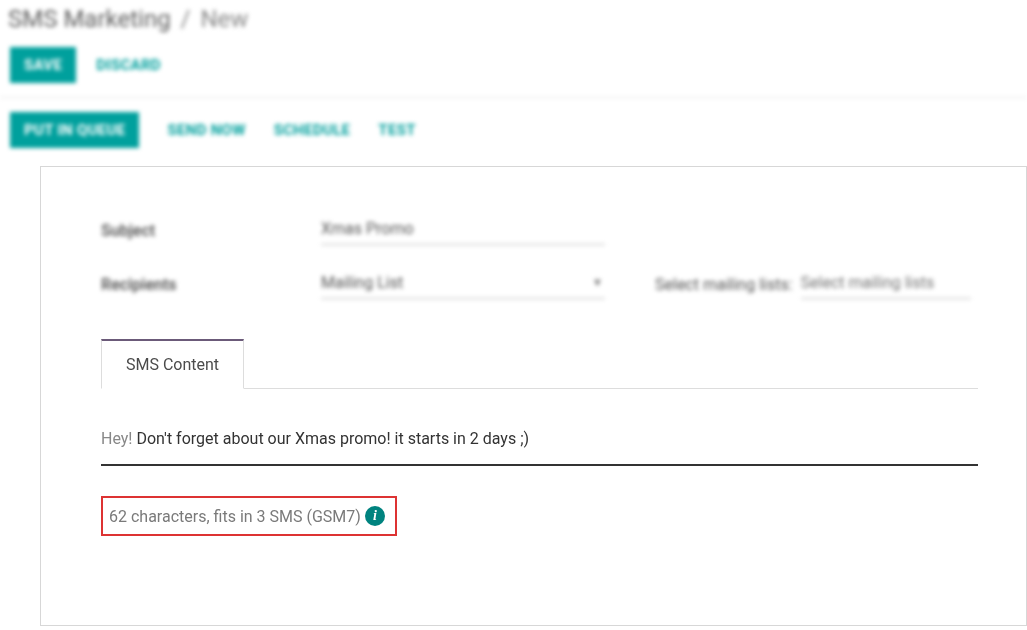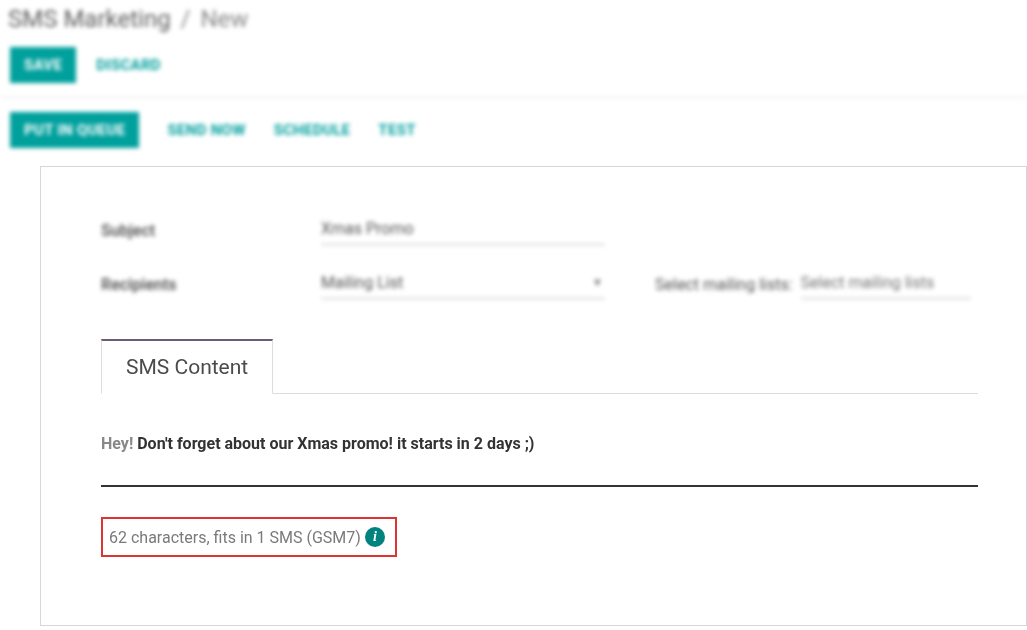--- a/index.html
+++ b/index.html
@@ -121,41 +121,40 @@
       width: 170px;
       background: transparent;
     }
     .tabs {
       display: flex;
       margin-top: 40px;
       border-bottom: 1px solid #ddd;
     }
     .tab {
       padding: 14px 24px;
-      font-size: 21px;
+      font-size: 16px;
       color: #888;
       cursor: pointer;
       border: 1px solid transparent;
       position: relative;
     }
     .tab.active {
       color: #4b4b4b;
       border: 1px solid #ddd;
       border-bottom-color: #fff;
       border-top: 2px solid #6b5a79;
       background: #fff;
       margin-bottom: -1px;
     }
     .sms-text {
       margin-top: 40px;
       font-size: 16px;
       color: #333;
       border-bottom: 2px solid #333;
-      padding-bottom: 32px;
-      font-weight: bold;
+      padding-bottom: 16px;
     }
     .sms-text .hey {
       color: #888;
     }
     .char-count-wrap {
       display: inline-flex;
       align-items: center;
       margin-top: 30px;
       border: 2px solid #d33;
       padding: 8px 10px 8px 6px;
@@ -223,17 +222,17 @@
     <div class="tab active">SMS Content</div>
   </div>
 
   
   <div class="sms-text">
     <span class="hey">Hey!</span><span> Don't forget about our Xmas promo! it starts in 2 days ;)</span>
   </div>
 
   
   <div class="char-count-wrap">
-    <span>62 characters, fits in 1 SMS (GSM7)</span>
+    <span>62 characters, fits in 3 SMS (GSM7)</span>
     <span class="info-icon">i</span>
   </div>
 
 </div>
 
 </body></html>

